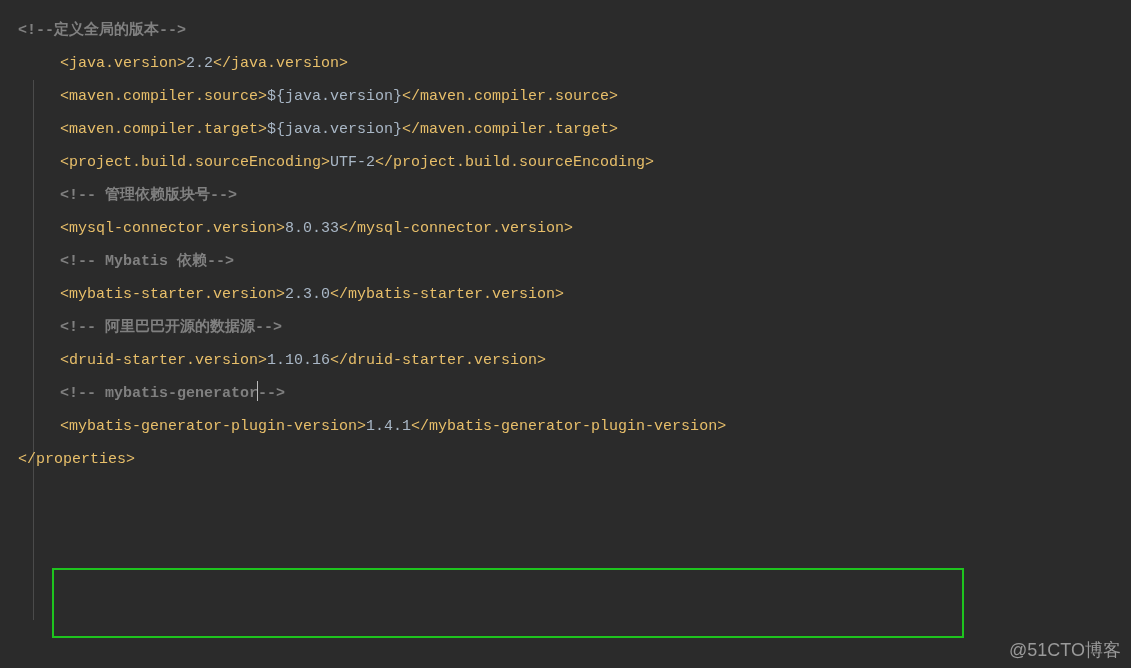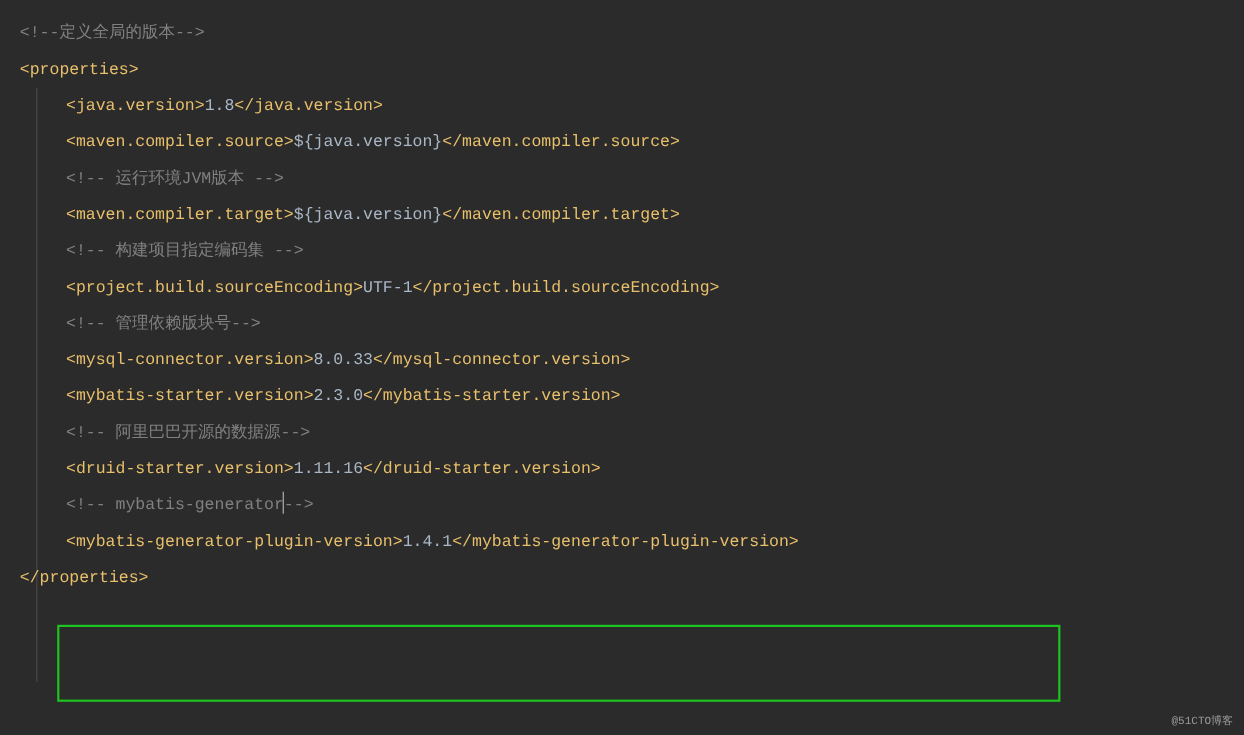--- a/index.html
+++ b/index.html
@@ -11,21 +11,21 @@
     height: 668px;
     overflow: hidden;
     position: relative;
   }
   .editor {
     padding: 14px 18px;
     line-height: 33px;
     color: #a9b7c6;
   }
   .line { white-space: pre; position: relative; }
-  .comment { color: #808080; }
+  .comment { color: #808080; font-weight: bold; }
   .tag { color: #e8bf6a; }
   .text { color: #a9b7c6; }
   .expr { color: #a9b7c6; font-family: Liberation Mono, monospace; }
   .indent { display:inline-block; }
   .i1 { width: 42px; }
   .guide {
     position: absolute;
     left: 33px;
     top: 80px;
     bottom: 48px;
@@ -46,59 +46,57 @@
     width:1px; height:20px;
     background:#bbbbbb;
     vertical-align:middle;
     margin-left:-1px;
     position: relative; top:-2px;
   }
   .watermark {
     position:absolute;
     right:10px; bottom:6px;
     color:#9a9a9a;
-    font-size:10px;
-    font-family: Liberation Mono, monospace;
+    font-size:18px;
+    font-family: Liberation Sans, sans-serif;
   }
 </style>
 </head>
 <body>
 
 <div class="editor">
   <div class="guide"></div>
 
   <div class="line"><span class="comment">&lt;!--定义全局的版本--&gt;</span></div>
 
-  <div class="line"><span class="tag">&lt;properties&gt;</span></div>
 
 
-  <div class="line"><span class="indent i1"></span><span class="tag">&lt;java.version&gt;</span><span class="text">1.8</span><span class="tag">&lt;/java.version&gt;</span></div>
+  <div class="line"><span class="indent i1"></span><span class="tag">&lt;java.version&gt;</span><span class="text">2.2</span><span class="tag">&lt;/java.version&gt;</span></div>
 
 
   <div class="line"><span class="indent i1"></span><span class="tag">&lt;maven.compiler.source&gt;</span><span class="expr">${java.version}</span><span class="tag">&lt;/maven.compiler.source&gt;</span></div>
 
-  <div class="line"><span class="indent i1"></span><span class="comment">&lt;!-- 运行环境JVM版本 --&gt;</span></div>
 
   <div class="line"><span class="indent i1"></span><span class="tag">&lt;maven.compiler.target&gt;</span><span class="expr">${java.version}</span><span class="tag">&lt;/maven.compiler.target&gt;</span></div>
 
-  <div class="line"><span class="indent i1"></span><span class="comment">&lt;!-- 构建项目指定编码集 --&gt;</span></div>
 
-  <div class="line"><span class="indent i1"></span><span class="tag">&lt;project.build.sourceEncoding&gt;</span><span class="text">UTF-1</span><span class="tag">&lt;/project.build.sourceEncoding&gt;</span></div>
+  <div class="line"><span class="indent i1"></span><span class="tag">&lt;project.build.sourceEncoding&gt;</span><span class="text">UTF-2</span><span class="tag">&lt;/project.build.sourceEncoding&gt;</span></div>
 
   <div class="line"><span class="indent i1"></span><span class="comment">&lt;!-- 管理依赖版块号--&gt;</span></div>
 
 
   <div class="line"><span class="indent i1"></span><span class="tag">&lt;mysql-connector.version&gt;</span><span class="text">8.0.33</span><span class="tag">&lt;/mysql-connector.version&gt;</span></div>
 
+  <div class="line"><span class="indent i1"></span><span class="comment">&lt;!-- Mybatis 依赖--&gt;</span></div>
 
   <div class="line"><span class="indent i1"></span><span class="tag">&lt;mybatis-starter.version&gt;</span><span class="text">2.3.0</span><span class="tag">&lt;/mybatis-starter.version&gt;</span></div>
 
   <div class="line"><span class="indent i1"></span><span class="comment">&lt;!-- 阿里巴巴开源的数据源--&gt;</span></div>
 
-  <div class="line"><span class="indent i1"></span><span class="tag">&lt;druid-starter.version&gt;</span><span class="text">1.11.16</span><span class="tag">&lt;/druid-starter.version&gt;</span></div>
+  <div class="line"><span class="indent i1"></span><span class="tag">&lt;druid-starter.version&gt;</span><span class="text">1.10.16</span><span class="tag">&lt;/druid-starter.version&gt;</span></div>
 
   <div class="line"><span class="indent i1"></span><span class="comment">&lt;!-- mybatis-generator</span><span class="cursor"></span><span class="comment">--&gt;</span></div>
 
   <div class="line"><span class="indent i1"></span><span class="tag">&lt;mybatis-generator-plugin-version&gt;</span><span class="text">1.4.1</span><span class="tag">&lt;/mybatis-generator-plugin-version&gt;</span></div>
 
   <div class="line"><span class="tag">&lt;/properties&gt;</span></div>
 
   <div class="highlight-box"></div>
 </div>
 

